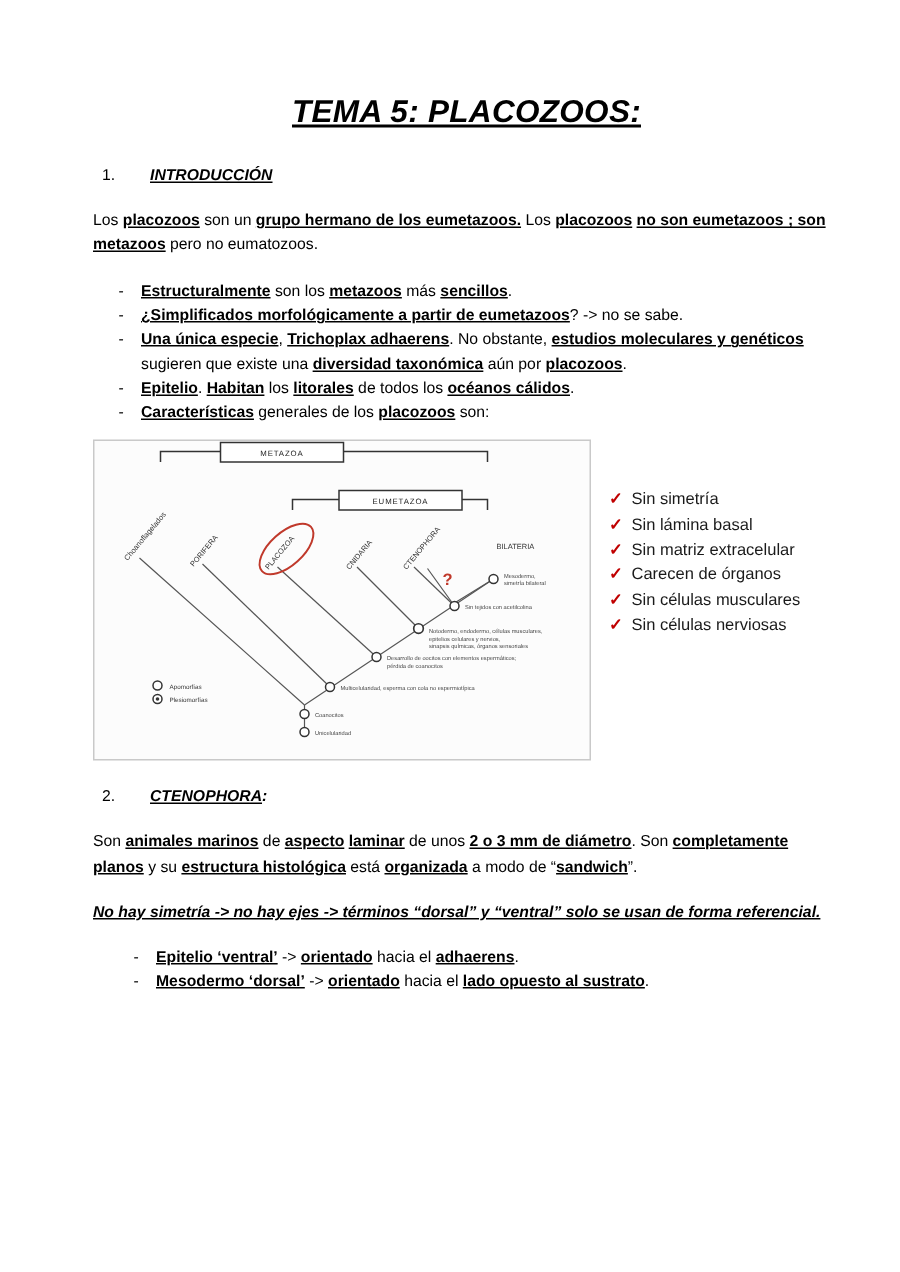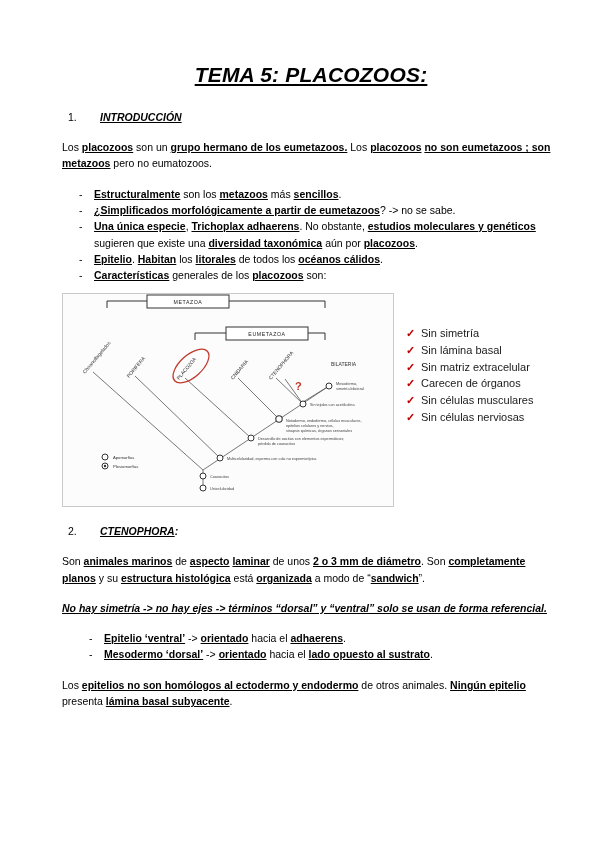--- a/index.html
+++ b/index.html
@@ -290,17 +290,14 @@
 
   <ul class="dash sub">
     <li>
       <span class="dash">-</span><b class="u">Epitelio ‘ventral’</b><span> -&gt; </span><b class="u">orientado</b><span> hacia el </span><b class="u">adhaerens</b><span>.</span>
     </li>
     <li>
       <span class="dash">-</span><b class="u">Mesodermo ‘dorsal’</b><span> -&gt; </span><b class="u">orientado</b><span> hacia el </span><b class="u">lado opuesto al sustrato</b><span>.</span>
     </li>
   </ul>
 
-  <p class="body" style="margin-top:14px;">
-    <span>Los </span><b class="u">epitelios no son homólogos al ectodermo y endodermo</b><span> de otros animales. </span><b class="u">Ningún epitelio</b><span> presenta </span><b class="u">lámina basal subyacente</b><span>.</span>
-  </p>
 
 </div>
 
 </body></html>

